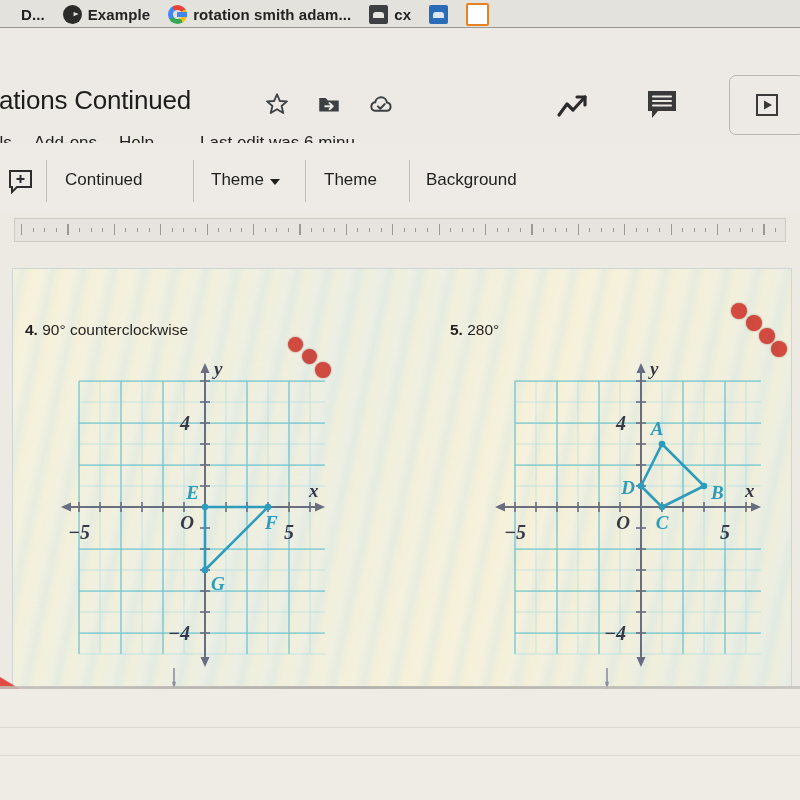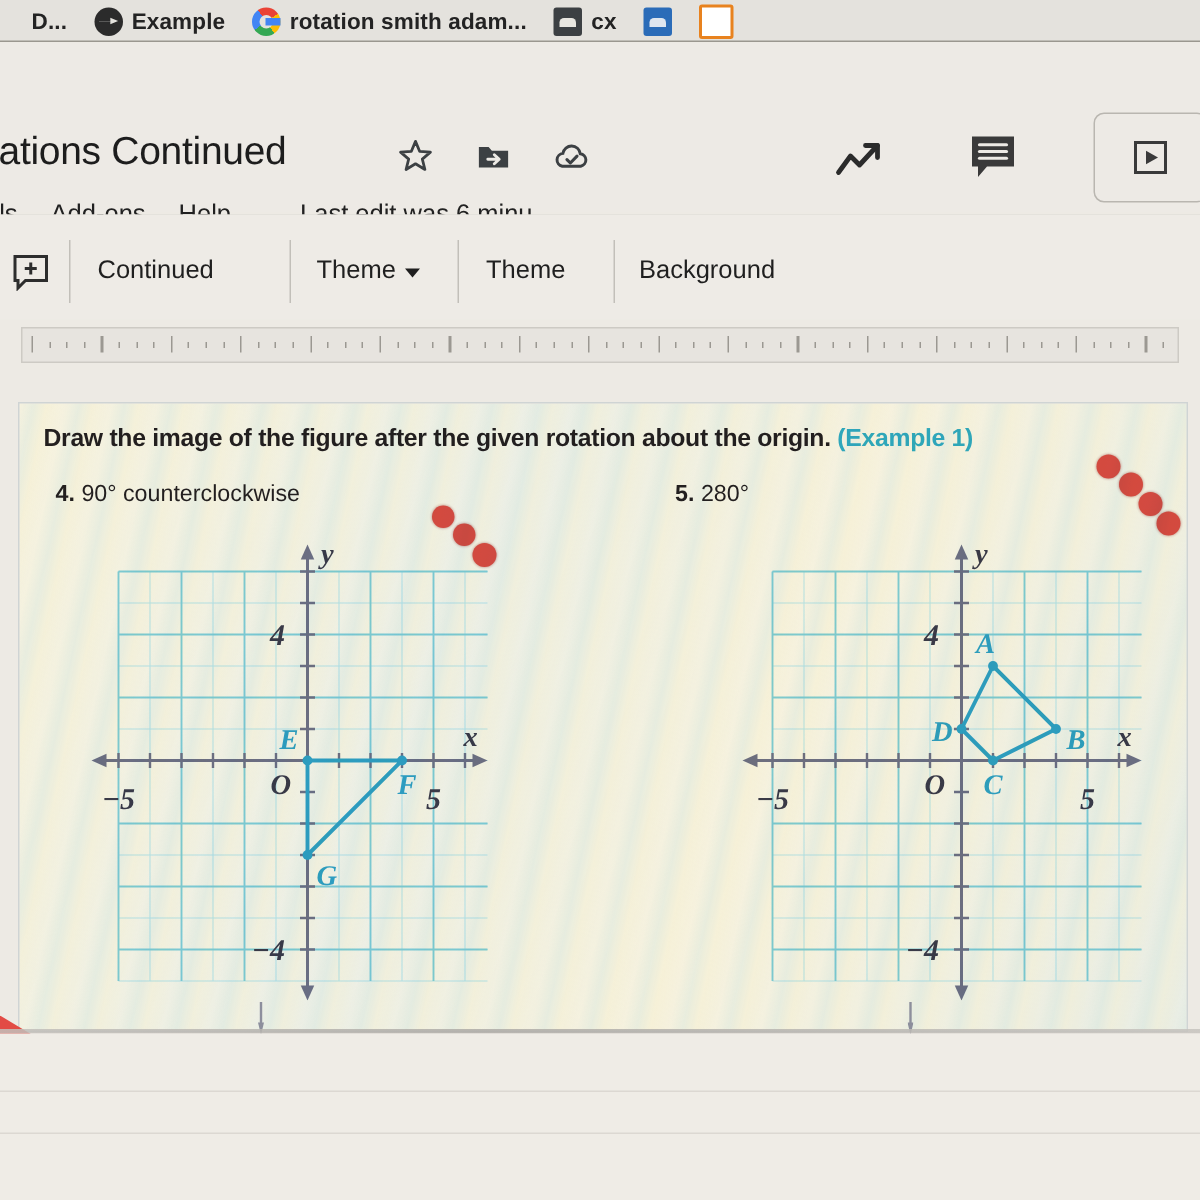--- a/index.html
+++ b/index.html
@@ -143,21 +143,21 @@
   #prompt{
     position:absolute;left:16px;top:14px;
     font-size:16.5px;font-weight:bold;color:#231f20;white-space:nowrap;
     letter-spacing:-.2px;
   }
   #example-ref{color:#2fa8c4;font-weight:bold;}
   .q-label{
     position:absolute;top:52px;font-size:15.5px;color:#231f20;white-space:nowrap;
   }
   .q-num{font-weight:bold;}
-  #q4-label{left:24px;}
+  #q4-label{left:12px;}
   #q5-label{left:437px;}
 
   
   .dot{
     position:absolute;border-radius:50%;
     background:#d4342c;opacity:.88;
     box-shadow:0 0 2px rgba(140,20,14,.6);
   }
 
   
@@ -369,24 +369,20 @@
       <div class="ruler-tick" style="left: 702px; width: 1.3px; height: 11px; top: 5px;"></div>
       <div class="ruler-tick" style="left: 713.6px; width: 1px; height: 4px; top: 9px;"></div>
       <div class="ruler-tick" style="left: 725.2px; width: 1px; height: 4px; top: 9px;"></div>
       <div class="ruler-tick" style="left: 736.8px; width: 1px; height: 4px; top: 9px;"></div>
       <div class="ruler-tick" style="left: 748.4px; width: 1.3px; height: 11px; top: 5px;"></div>
       <div class="ruler-tick" style="left: 760px; width: 1px; height: 4px; top: 9px;"></div>
     </div>
 
   <div id="slide">
 
-    <div id="prompt">
-      <span>Draw the image of the figure after the given rotation about the origin.</span>
-      <span id="example-ref">(Example 1)</span>
-    </div>
 
     <div class="q-label" id="q4-label">
       <span class="q-num">4.</span>
       <span>90° counterclockwise</span>
     </div>
     <div class="q-label" id="q5-label">
       <span class="q-num">5.</span>
       <span>280°</span>
     </div>
 

